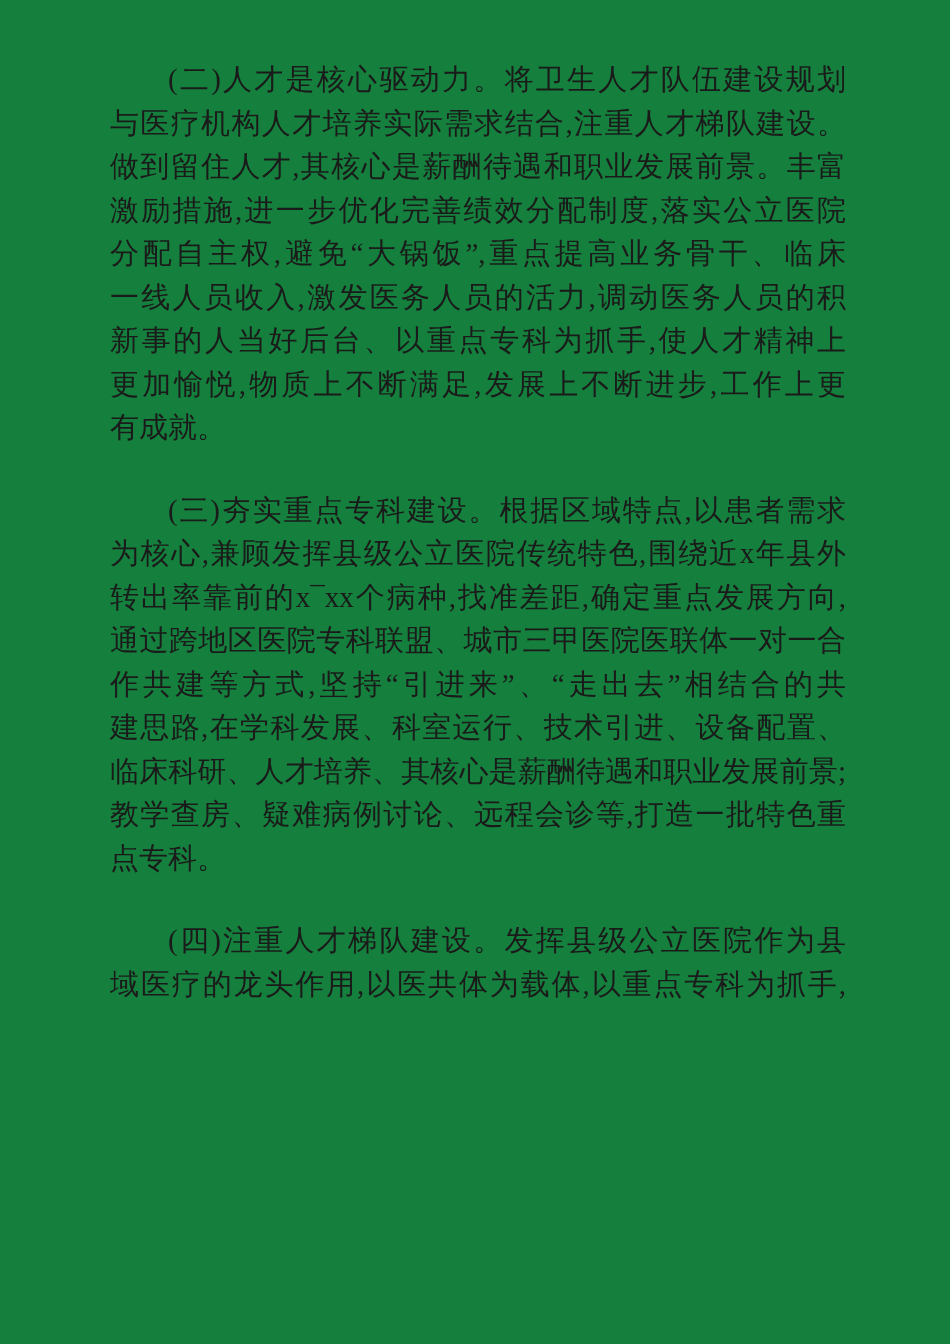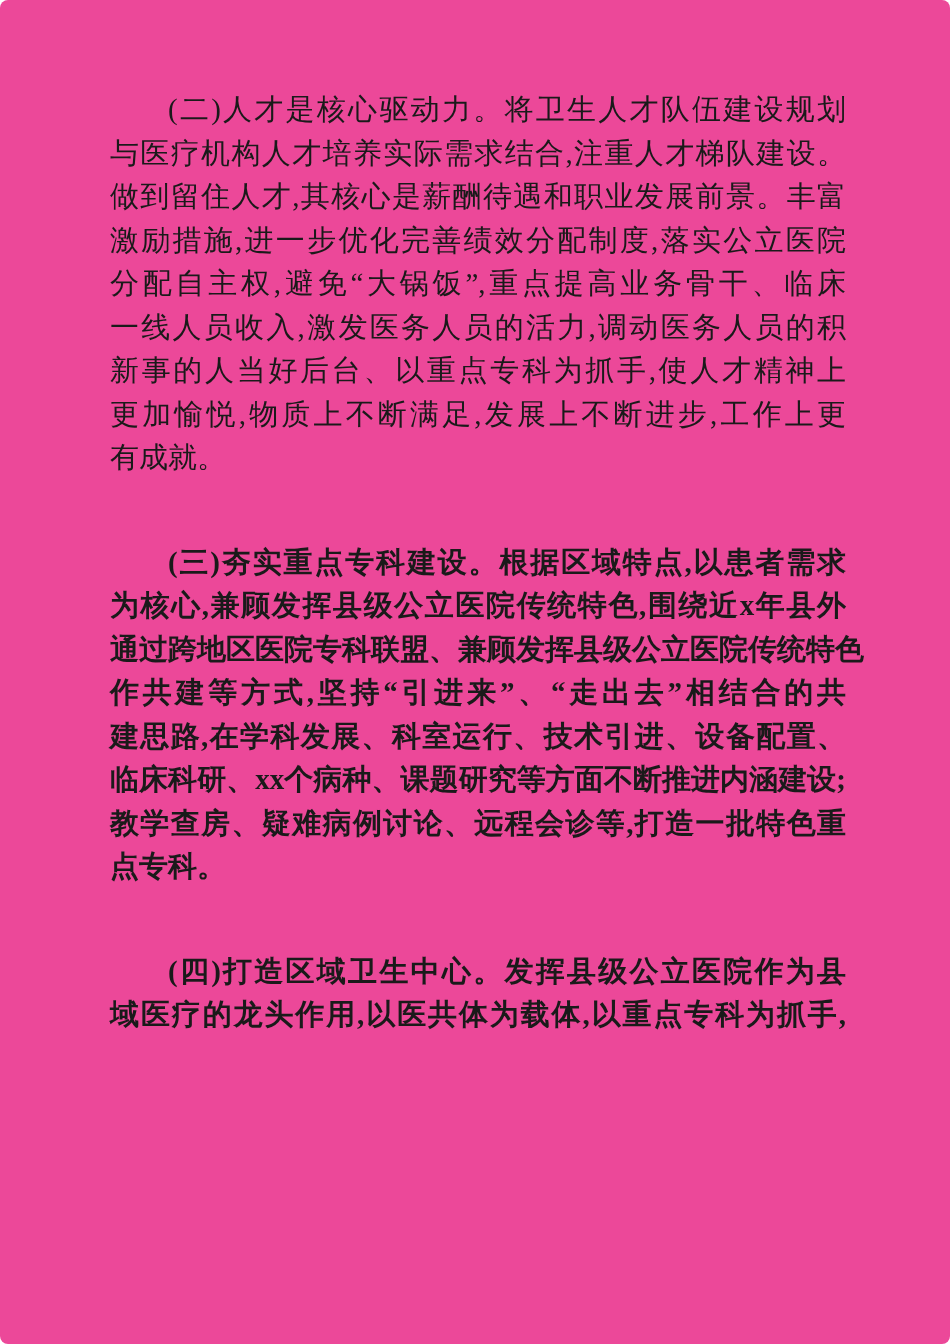--- a/index.html
+++ b/index.html
@@ -5,32 +5,31 @@
   html, body {
     margin: 0;
     padding: 0;
     background: #ffffff;
   }
   .page {
     position: relative;
     width: 950px;
     height: 1344px;
     box-sizing: border-box;
-    padding: 88px 104px 0 110px;
-    background: #ec4899;
+    padding: 58px 104px 0 110px;
+    background: #15803d;
     overflow: hidden;
     font-family: "Liberation Serif", "DejaVu Serif", serif;
     font-size: 29px;
     line-height: 43.5px;
     color: #1a1a1a;
     font-weight: 400;
-    border-radius: 8px;
   }
   .paragraph { margin: 0; }
-  .paragraph + .paragraph { margin-top: 61px; font-weight: bold; }
+  .paragraph + .paragraph { margin-top: 39px; }
   .line {
     text-align: justify;
     text-align-last: justify;
     white-space: nowrap;
     height: 43.5px;
   }
   .line.indent { text-indent: 2em; }
   .line.para-end { text-align-last: left; }
 </style>
 </head>
@@ -46,26 +45,27 @@
     <div class="line">分配自主权,避免“大锅饭”,重点提高业务骨干、临床</div>
     <div class="line">一线人员收入,激发医务人员的活力,调动医务人员的积</div>
     <div class="line">新事的人当好后台、以重点专科为抓手,使人才精神上</div>
     <div class="line">更加愉悦,物质上不断满足,发展上不断进步,工作上更</div>
     <div class="line para-end">有成就。</div>
   </section>
 
   <section class="paragraph">
     <div class="line indent">(三)夯实重点专科建设。根据区域特点,以患者需求</div>
     <div class="line">为核心,兼顾发挥县级公立医院传统特色,围绕近x年县外</div>
-    <div class="line">通过跨地区医院专科联盟、兼顾发挥县级公立医院传统特色</div>
+    <div class="line">转出率靠前的x¯xx个病种,找准差距,确定重点发展方向,</div>
+    <div class="line">通过跨地区医院专科联盟、城市三甲医院医联体一对一合</div>
     <div class="line">作共建等方式,坚持“引进来”、“走出去”相结合的共</div>
     <div class="line">建思路,在学科发展、科室运行、技术引进、设备配置、</div>
-    <div class="line">临床科研、xx个病种、课题研究等方面不断推进内涵建设;</div>
+    <div class="line">临床科研、人才培养、其核心是薪酬待遇和职业发展前景;</div>
     <div class="line">教学查房、疑难病例讨论、远程会诊等,打造一批特色重</div>
     <div class="line para-end">点专科。</div>
   </section>
 
   <section class="paragraph">
-    <div class="line indent">(四)打造区域卫生中心。发挥县级公立医院作为县</div>
+    <div class="line indent">(四)注重人才梯队建设。发挥县级公立医院作为县</div>
     <div class="line">域医疗的龙头作用,以医共体为载体,以重点专科为抓手,</div>
   </section>
 
 </div>
 
 </body></html>

